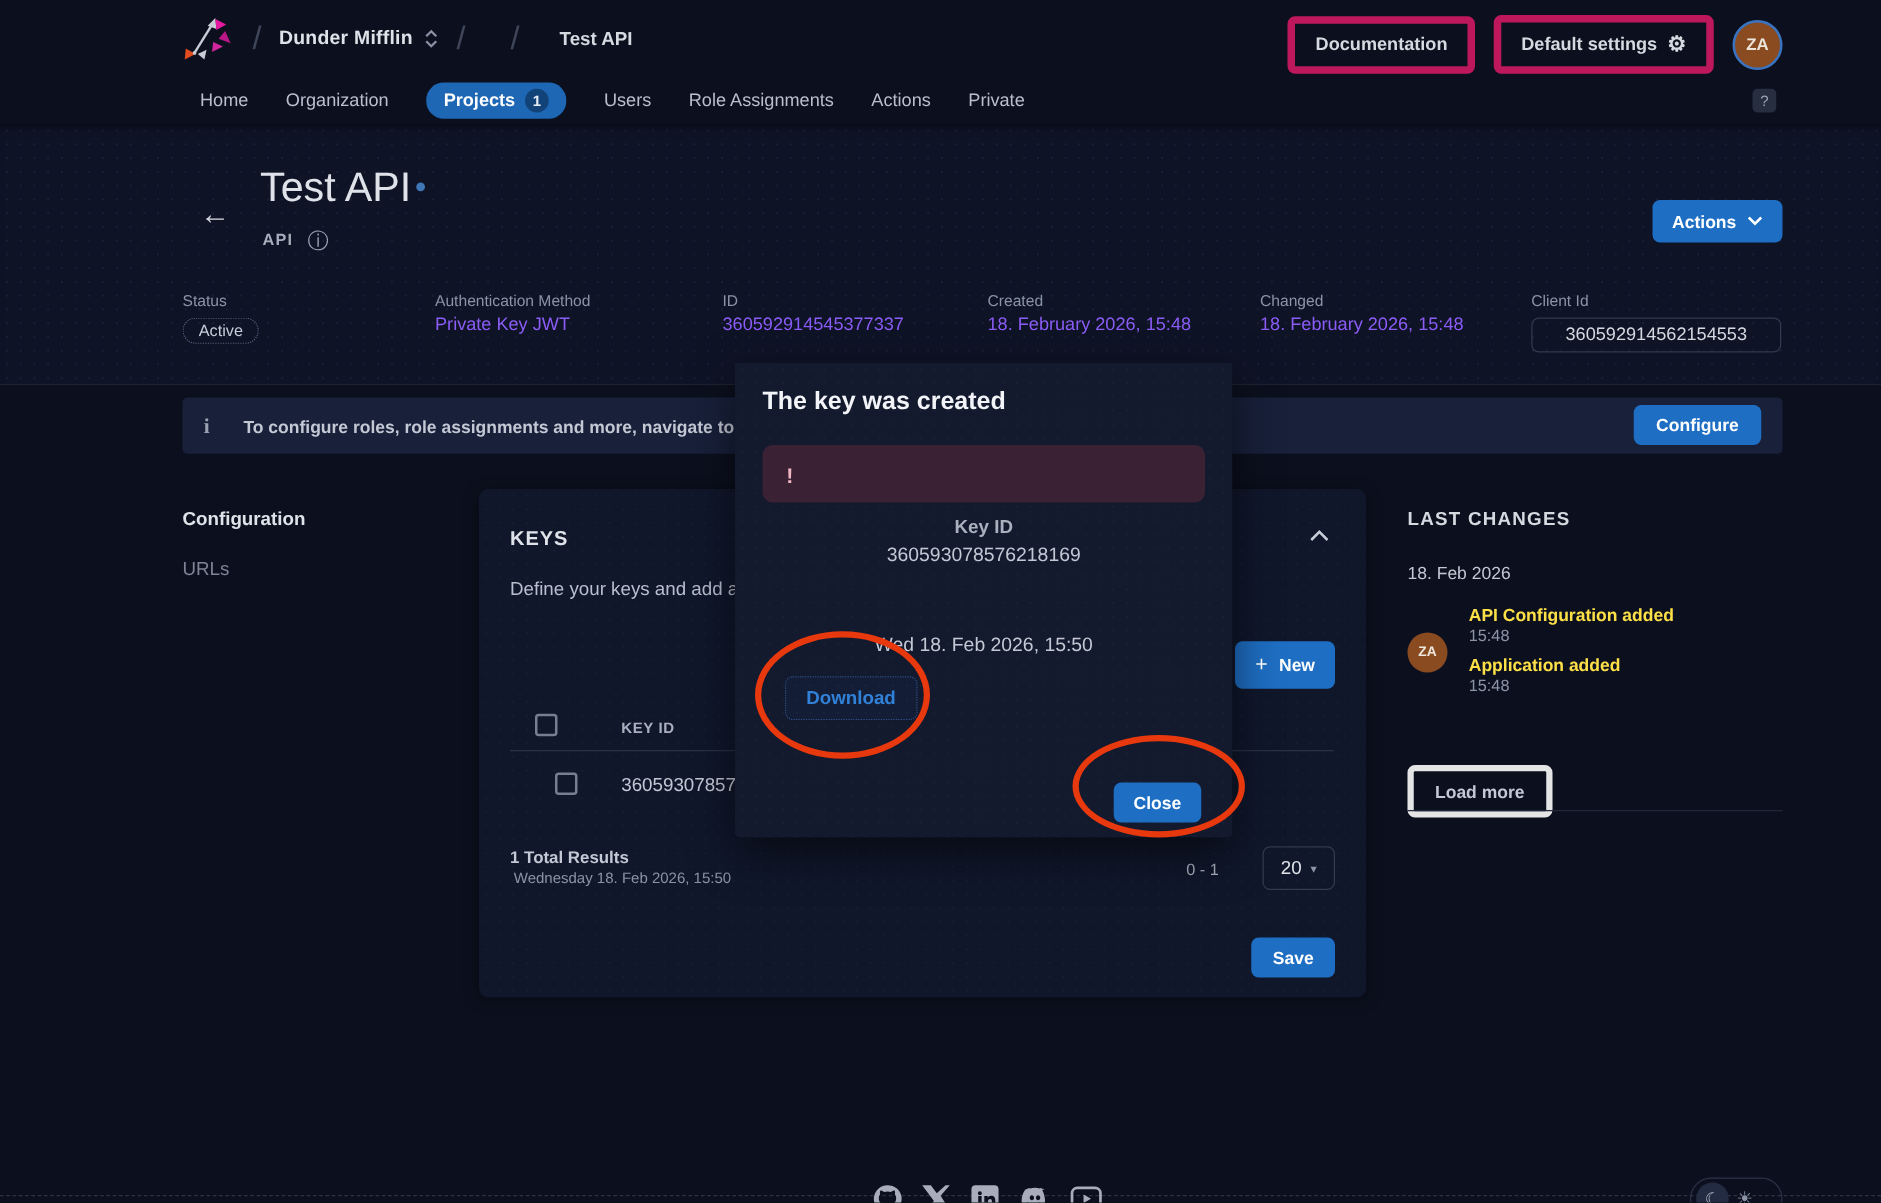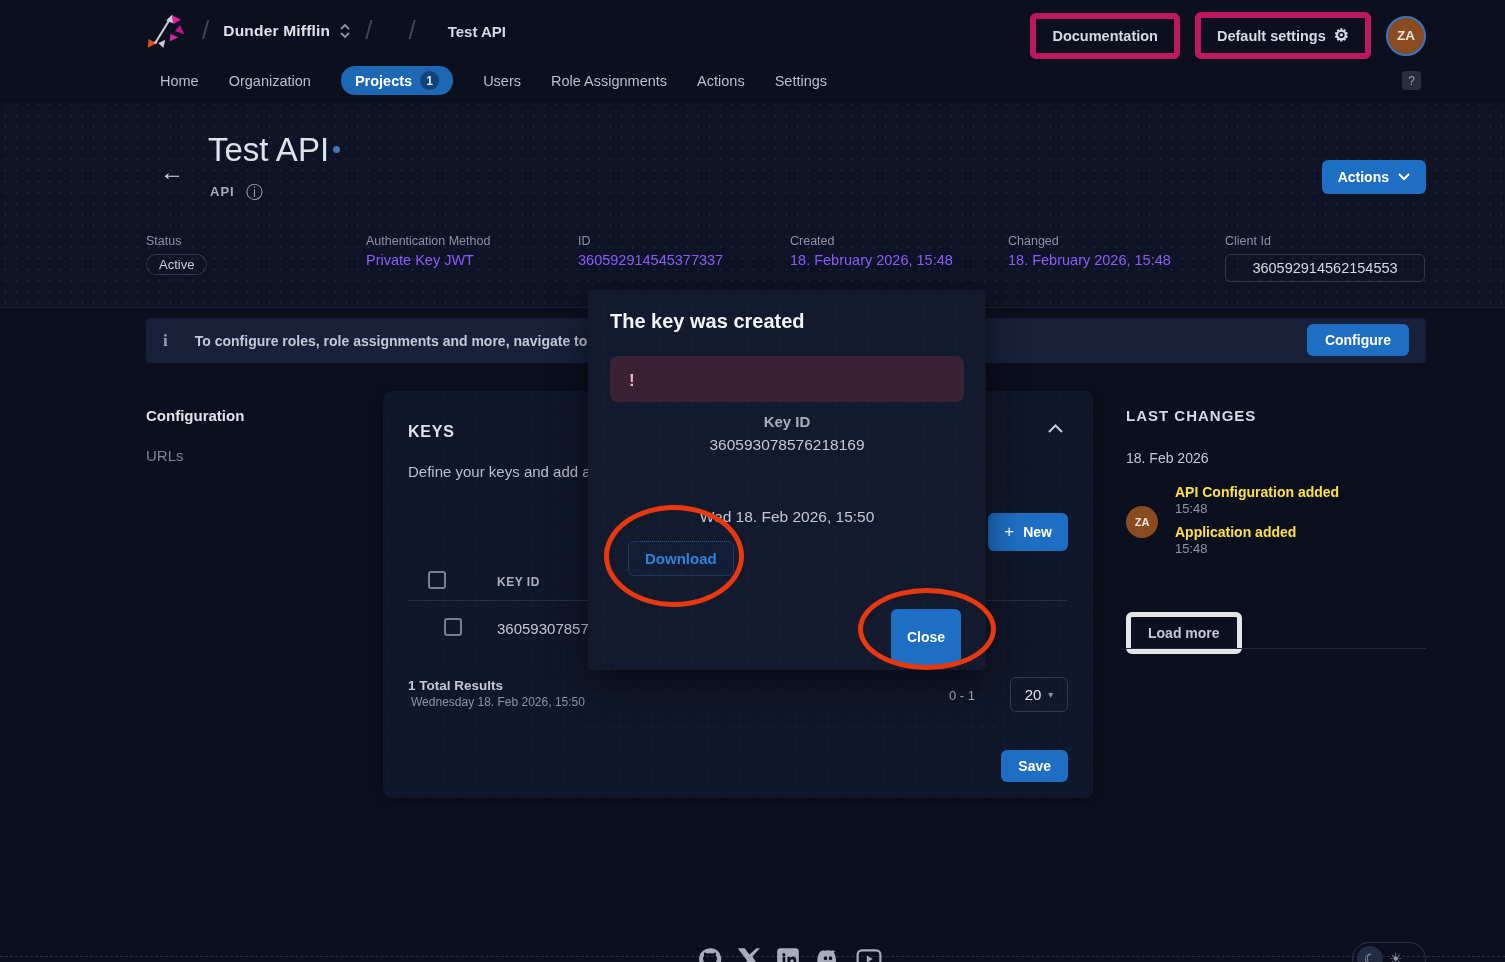--- a/index.html
+++ b/index.html
@@ -110,21 +110,21 @@
   .modal-title { position:absolute; left:22px; top:20px; font-size:20px; font-weight:700; color:#f2f4f8; }
   .warn-box { position:absolute; left:22px; top:66px; width:354px; background:#3a2133; border-radius:8px;
     padding:11px 14px; display:flex; gap:17px; align-items:flex-start; }
   .warn-icon { color:#f2b7c3; font-size:17px; font-weight:700; margin-left:5px; margin-top:4px; }
   .warn-text { color:#f2b7c3; font-size:14.5px; font-weight:600; line-height:1.35; }
   .modal-klabel { position:absolute; left:0; width:100%; text-align:center; font-size:15px; color:#aab0be; font-weight:600; }
   .modal-kvalue { position:absolute; left:0; width:100%; text-align:center; font-size:15.5px; color:#c3c8d4; }
   .download-btn { position:absolute; left:40px; top:251px; border:1px dotted #31508a; border-radius:6px;
     background:rgba(30,110,195,0.06); color:#3181d8; font-size:15px; font-weight:700; padding:8px 16px;
     cursor:pointer; font-family:inherit; }
-  .close-btn { position:absolute; right:25px; top:319px; padding:20px 16px; }
+  .close-btn { position:absolute; right:25px; top:336px; padding:8px 16px; }
 
   
   .annot { position:absolute; border:5px solid #e8380d; border-radius:50%; z-index:20; pointer-events:none; }
   .annot-download { left:604px; top:505px; width:140px; height:102px; }
   .annot-close { left:858px; top:588px; width:138px; height:82px; }
 
   
   .footer-line { position:absolute; left:0; top:956px; width:1505px; border-top:1px dashed #2a3246; z-index:1; }
   .social-row { position:absolute; left:697px; top:946px; display:flex; gap:13px; z-index:2; }
   .social-row svg { display:block; }
@@ -192,21 +192,21 @@
     <div class="nav-item">
         <span>Users</span>
       </div>
     <div class="nav-item">
         <span>Role Assignments</span>
       </div>
     <div class="nav-item">
         <span>Actions</span>
       </div>
     <div class="nav-item">
-        <span>Settings</span>
+        <span>Private</span>
       </div>
   </nav>
   <div class="help-btn">?</div>
 
   <section class="hero"></section>
   <span class="back-arrow">←</span>
   <h1 class="page-title">Test API</h1>
   <span class="title-dot"></span>
   <span class="page-type">API</span>
   <span class="type-info">ⓘ</span>
@@ -214,21 +214,21 @@
     <span>Actions</span>
     <svg width="12" height="8" viewBox="0 0 12 8">
       <path d="M1 1l5 5 5-5" fill="none" stroke="#fff" stroke-width="2"></path>
     </svg>
   </button>
 
   <div class="meta-field" style="left:146px;">
     <div class="meta-label">Status</div>
     <span class="badge-active">Active</span>
   </div>
-  <div class="meta-field" style="left:366px;">
+  <div class="meta-field" style="left:348px;">
     <div class="meta-label">Authentication Method</div>
     <div class="meta-value">Private Key JWT</div>
   </div>
   <div class="meta-field" style="left:578px;">
     <div class="meta-label">ID</div>
     <div class="meta-value">360592914545377337</div>
   </div>
   <div class="meta-field" style="left:790px;">
     <div class="meta-label">Created</div>
     <div class="meta-value">18. February 2026, 15:48</div>

